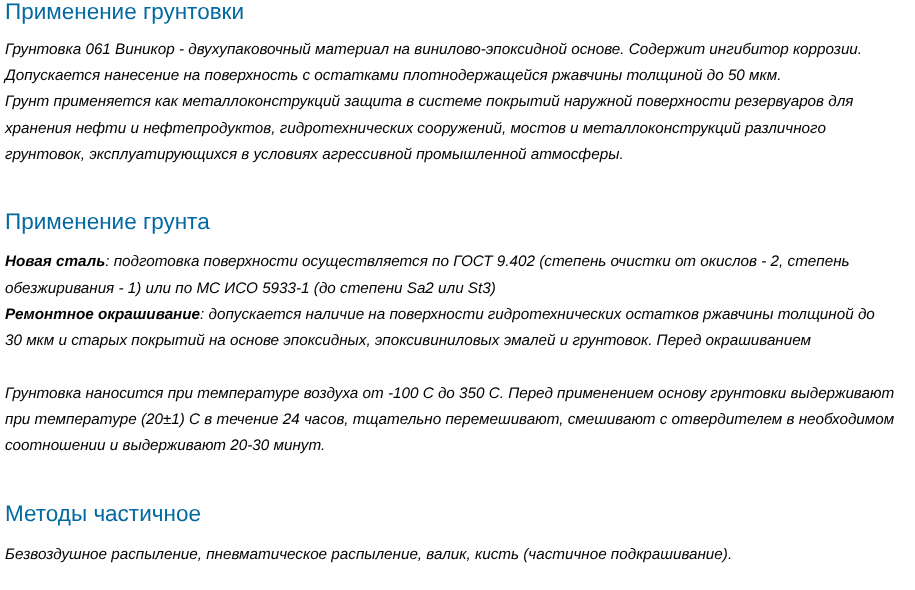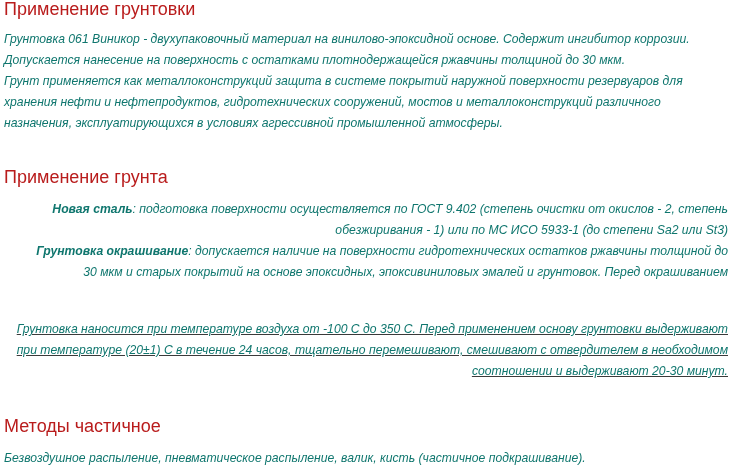--- a/index.html
+++ b/index.html
@@ -5,62 +5,62 @@
   html, body { margin: 0; padding: 0; background: #ffffff; }
   body {
     width: 732px; height: 472px; overflow: hidden;
     font-family: "Liberation Sans", "DejaVu Sans", sans-serif;
     color: #3a3a3a;
   }
   .wrap { padding: 0 4px; }
   h2 {
     font-weight: normal;
     font-size: 18px;
-    color: #b91c1c;
+    color: #0369a1;
     margin: 0;
     line-height: 20px;
   }
   p {
     margin: 0;
     font-size: 12.2px;
     font-style: italic;
     line-height: 21px;
-    color: #0f766e;
+    color: #000000;
   }
   b { font-weight: bold; }
   .s1 h2 { padding-top: -2px; margin-top: -1px; }
   .s1 .body { margin-top: 10px; }
   .s2 { margin-top: 33px; }
-  .s2 .body { margin-top: 12px; text-align: right; }
-  .s2 .temp { margin-top: 36px; text-decoration: underline; }
+  .s2 .body { margin-top: 12px; }
+  .s2 .temp { margin-top: 21px; }
   .s3 { margin-top: 34px; }
   .s3 .body { margin-top: 12px; }
 </style>
 </head>
 <body>
 
 <div class="wrap">
 
   <section class="s1">
     <h2>Применение грунтовки</h2>
     <div class="body">
       <p>Грунтовка 061 Виникор - двухупаковочный материал на винилово-эпоксидной основе. Содержит ингибитор коррозии.</p>
-      <p>Допускается нанесение на поверхность с остатками плотнодержащейся ржавчины толщиной до 30 мкм.</p>
+      <p>Допускается нанесение на поверхность с остатками плотнодержащейся ржавчины толщиной до 50 мкм.</p>
       <p>Грунт применяется как металлоконструкций защита в системе покрытий наружной поверхности резервуаров для</p>
       <p>хранения нефти и нефтепродуктов, гидротехнических сооружений, мостов и металлоконструкций различного</p>
-      <p>назначения, эксплуатирующихся в условиях агрессивной промышленной атмосферы.</p>
+      <p>грунтовок, эксплуатирующихся в условиях агрессивной промышленной атмосферы.</p>
     </div>
   </section>
 
   <section class="s2">
     <h2>Применение грунта</h2>
     <div class="body">
       <p><b>Новая сталь</b><span>: подготовка поверхности  осуществляется по ГОСТ 9.402 (степень очистки от окислов - 2, степень</span></p>
       <p>обезжиривания - 1) или по МС ИСО 5933-1 (до степени Sa2 или St3)</p>
-      <p><b>Грунтовка окрашивание</b><span>: допускается наличие на поверхности гидротехнических остатков ржавчины толщиной до</span></p>
+      <p><b>Ремонтное окрашивание</b><span>: допускается наличие на поверхности гидротехнических остатков ржавчины толщиной до</span></p>
       <p>30 мкм и старых покрытий на основе эпоксидных, эпоксивиниловых эмалей и грунтовок. Перед окрашиванием</p>
       <div class="temp">
         <p>Грунтовка наносится при температуре воздуха от -100 С до 350 С. Перед применением основу грунтовки выдерживают</p>
         <p>при температуре (20±1) С в течение 24 часов, тщательно перемешивают, смешивают с отвердителем в необходимом</p>
         <p>соотношении и выдерживают 20-30 минут.</p>
       </div>
     </div>
   </section>
 
   <section class="s3">

